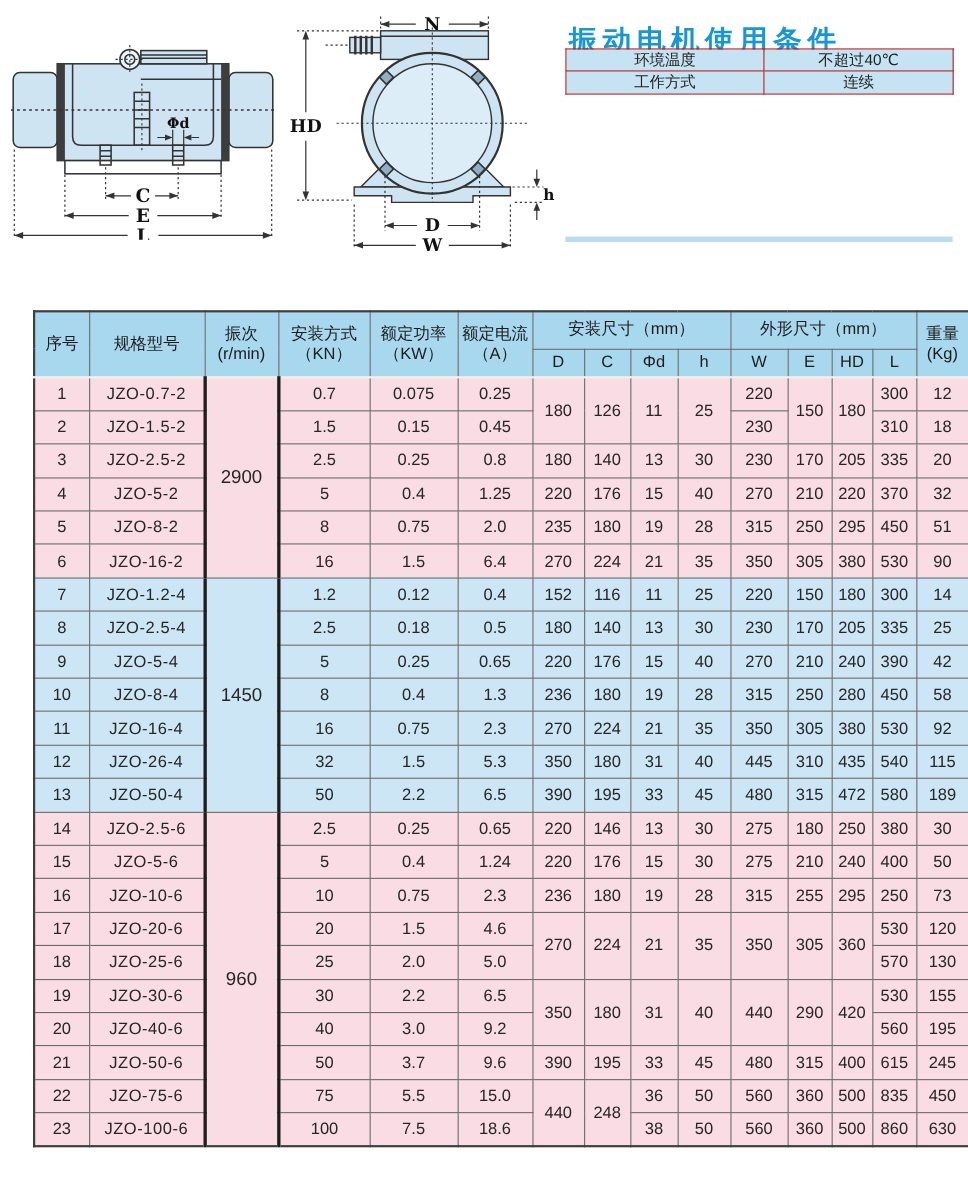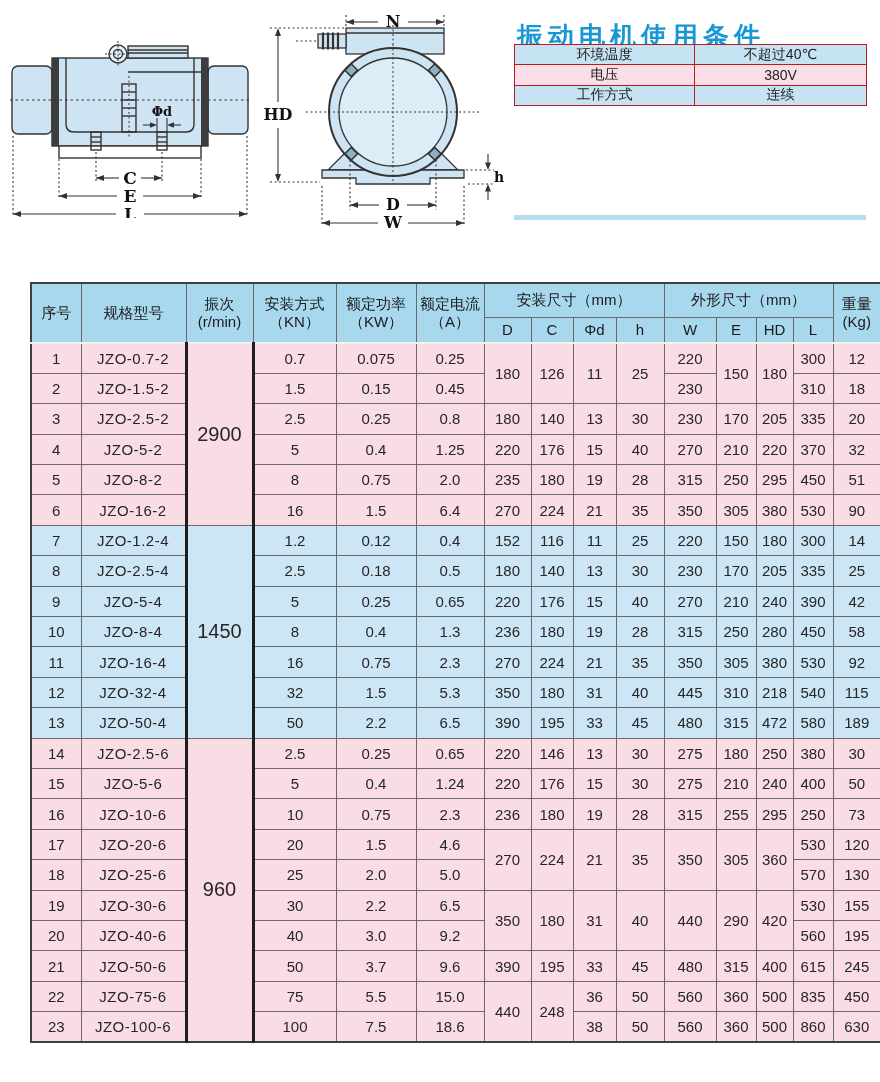--- a/index.html
+++ b/index.html
@@ -28,21 +28,21 @@
   .spec th,.spec td{border:1px solid var(--border);padding:0;text-align:center;vertical-align:middle}
   .spec thead th{background:var(--header-blue);font-weight:normal;font-size:15px;color:#1c1c1c;line-height:1.2}
   .spec thead tr.h1 th{height:34px}
   .spec thead tr.h2 th{height:26px;font-size:15px}
   .spec thead .l{display:block}
   .spec tbody td{height:30.4px;font-size:15px;color:#262626}
   .spec tbody tr:first-child td{border-top:2px solid #f2efec}
   .spec tbody tr.tone-pink td{background:var(--row-pink)}
   .spec tbody tr.tone-blue td{background:var(--row-blue)}
   .spec tbody td:nth-child(2){letter-spacing:.5px}
-  .spec tbody td.rate{border-left:3px solid #1d1d1d;border-right:3px solid #1d1d1d;font-size:20px}
+  .spec tbody td.rate{border-left:3px solid #1d1d1d;border-right:3px solid #1d1d1d;font-size:17px}
 
   
   .drw{position:absolute}
   .drw-side{left:10px;top:28px}
   .drw-front{left:262px;top:12px}
   svg text.dim{font-family:"DejaVu Serif","Liberation Serif",serif;font-weight:bold;fill:#111}
 </style>
 </head>
 <body>
 
@@ -191,24 +191,20 @@
 
   <table class="cond">
     <colgroup>
         <col style="width:180px">
         <col style="width:172px">
       </colgroup>
     <tbody>
         <tr class="c-blue">
           <td>环境温度</td>
           <td>不超过40℃</td>
-        </tr>
-        <tr class="c-pink">
-          <td>电压</td>
-          <td>380V</td>
         </tr>
         <tr class="c-blue">
           <td>工作方式</td>
           <td>连续</td>
         </tr>
       </tbody>
   </table>
   <div class="cond-strip"></div>
 
   <table class="spec">
@@ -435,31 +431,31 @@
           <td>21</td>
           <td>35</td>
           <td>350</td>
           <td>305</td>
           <td>380</td>
           <td>530</td>
           <td>92</td>
         </tr>
         <tr class="tone-blue">
           <td>12</td>
-          <td>JZO-32-4</td>
+          <td>JZO-26-4</td>
           <td>32</td>
           <td>1.5</td>
           <td>5.3</td>
           <td>350</td>
           <td>180</td>
           <td>31</td>
           <td>40</td>
           <td>445</td>
           <td>310</td>
-          <td>218</td>
+          <td>435</td>
           <td>540</td>
           <td>115</td>
         </tr>
         <tr class="tone-blue">
           <td>13</td>
           <td>JZO-50-4</td>
           <td>50</td>
           <td>2.2</td>
           <td>6.5</td>
           <td>390</td>

